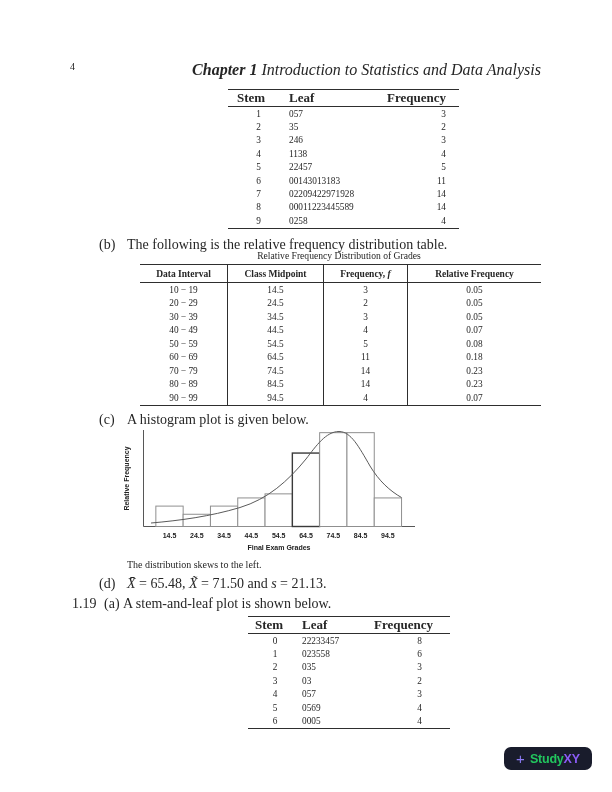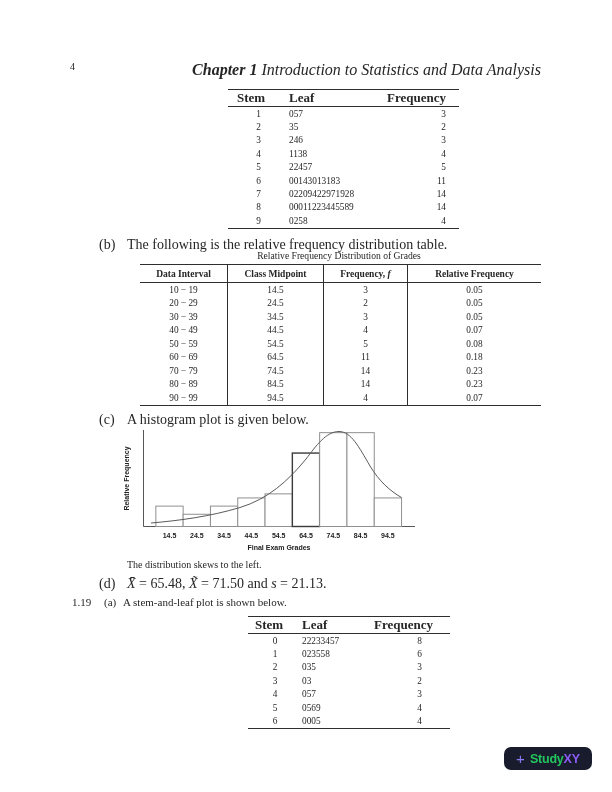--- a/index.html
+++ b/index.html
@@ -33,21 +33,21 @@
   .rftable th{font-size:9.5px;font-weight:bold;height:17px;padding:0;text-align:center;vertical-align:middle;}
   .rftable td{height:13.5px;padding:0;text-align:center;vertical-align:middle;white-space:nowrap;}
   .rftable thead tr{border-top:1.2px solid #2e2e2e;border-bottom:1.8px solid #2e2e2e;}
   .rftable tbody tr:last-child{border-bottom:1.2px solid #2e2e2e;}
   .rftable .c1{width:87px;} .rftable .c2{width:95px;} .rftable .c3{width:83px;} .rftable .c4{width:133px;}
   .rftable th:not(:last-child), .rftable td:not(:last-child){border-right:1px solid #2e2e2e;}
   .mvar{font-style:italic;}
   
   .item{position:absolute;left:99px;font-size:14px;white-space:nowrap;}
   .item .lbl{display:inline-block;width:28px;}
-  .item119{position:absolute;left:72px;font-size:11px;white-space:nowrap;}
+  .item119{position:absolute;left:72px;font-size:14px;white-space:nowrap;}
   .item119 .num{display:inline-block;width:32px;}
   .item119 .lbl{display:inline-block;width:19px;}
   .note{position:absolute;left:127px;top:559px;font-size:10px;}
   
   .hist{position:absolute;left:118px;top:423px;}
   .hist .bar{fill:#ffffff;stroke:#8f8f8f;stroke-width:1;}
   .hist .bar.dark{fill:none;stroke:#3a3a3a;stroke-width:1.4;}
   .hist .axis{stroke:#444444;stroke-width:0.9;fill:none;}
   .hist .curve{fill:none;stroke:#5a5a5a;stroke-width:1;}
   .hist text{font-family:"Liberation Sans", sans-serif;fill:#222222;}

